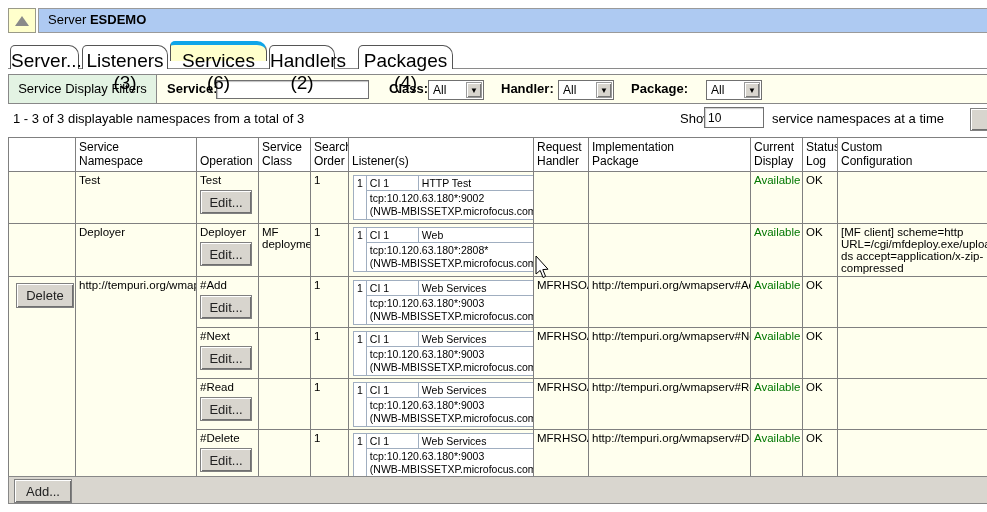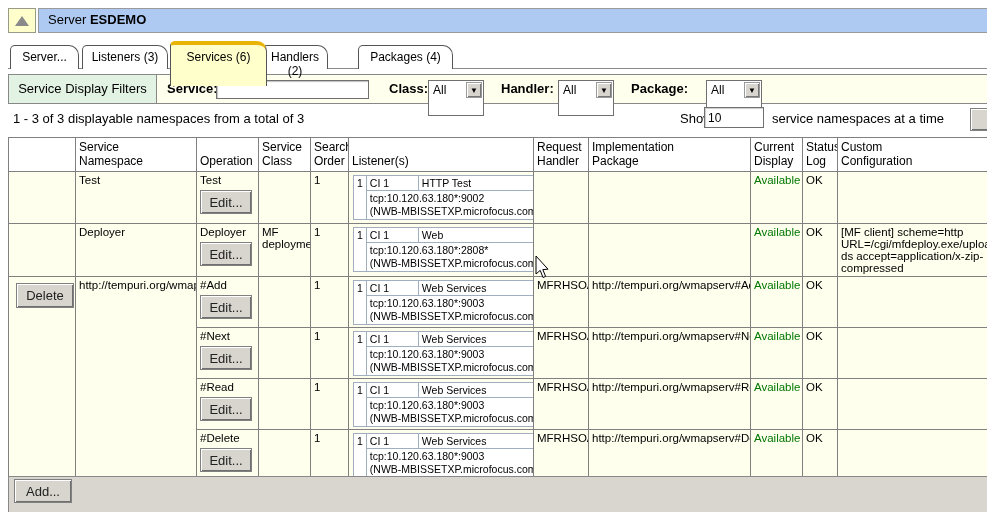--- a/index.html
+++ b/index.html
@@ -27,45 +27,45 @@
   .hdr-bar b { font-weight:bold; }
 
   
   .tab-baseline {
     position:absolute; left:8px; top:68px; width:979px; height:0;
     border-top:1px solid #8a8a8a;
   }
   .tab {
     position:absolute; top:45px; height:24px; background:#ffffff;
     border:1px solid #555; border-bottom:none; border-radius:5px 10px 0 0;
-    font-size:12px; text-align:center; padding-top:4px; cursor:default; z-index:2;
+    font-size:19px; text-align:center; padding-top:4px; cursor:default; z-index:2;
   }
   .tab.active {
-    top:41px; height:45px; background:#ffffcc;
-    border-top:4px solid #eab308; padding-top:5px; z-index:3;text-align:center;
+    top:41px; height:20px; background:#ffffcc;
+    border-top:4px solid #0ea5e9; padding-top:5px; z-index:3;text-align:center;
   }
 
   
   .filterbox {
     position:absolute; left:8px; top:74px; width:980px; height:30px;
     background:#ffffee; border:1px solid #888;
   }
   .filter-title {
     position:absolute; left:0; top:0; width:148px; height:28px;
     background:#e3f3e3; border-right:1px solid #888;
     font-size:13px; line-height:28px; text-align:center;
   }
   .flabel { position:absolute; top:0; height:28px; line-height:28px; font-size:13px; font-weight:bold; }
   .ftext  {
     position:absolute; top:5px; height:19px; background:#fff;
     border:1px solid #707070; box-shadow:inset 1px 1px 1px rgba(0,0,0,.25);
     font-family:"Liberation Sans",sans-serif; font-size:12px; padding:1px 3px;
   }
   .sel {
-    position:absolute; top:5px; height:36px; background:#fff;
+    position:absolute; top:5px; height:20px; background:#fff;
     border:1px solid #707070; font-size:12px; padding:2px 18px 0 4px;
   }
   .sel .arrow-btn {
     position:absolute; right:1px; top:1px; width:16px; height:16px;
     background:#d8d5ce; border:1px solid #999;
     box-shadow:inset 1px 1px 0 #fff, inset -1px -1px 0 #777;
     font-size:8px; line-height:16px; text-align:center; color:#000;
   }
 
   
@@ -110,42 +110,42 @@
   table.lst { border-collapse:collapse; margin:1px 0 0 1px; width:176px; background:#fff; }
   table.lst td { border:1px solid #a0aec0; background:#fff; font-size:10.5px; padding:1px 3px; vertical-align:top; }
   td.lst-idx  { width:13px; background:#e9e9fb; text-align:center; padding:1px 2px; }
   td.lst-name { width:52px; background:#e4f4e4; }
   td.lst-type { background:#e2f4f6; }
   td.lst-detail { background:#fff; white-space:nowrap; }
   .lst-line { line-height:13px; }
 
   
   .bottom-strip {
-    position:absolute; left:8px; top:476px; width:980px; height:37px;
+    position:absolute; left:8px; top:476px; width:980px; height:28px;
     background:#d9d6cf; border:1px solid #888;padding-left:8px;
   }
 
   
   .cursor { position:absolute; left:535px; top:255px; z-index:10; }
 </style>
 </head>
 <body>
 
 <div class="hdr-toggle">
   <div class="tri"></div>
 </div>
 <div class="hdr-bar">
   <span>Server </span><b>ESDEMO</b>
 </div>
 
 <div class="tab-baseline"></div>
 <div class="tab" style="left:10px; width:69px;">Server...</div>
 <div class="tab" style="left:82px; width:86px;">Listeners (3)</div>
 <div class="tab active" style="left:170px; width:97px;">Services (6)</div>
-<div class="tab" style="left:262px; width:66px;">Handlers (2)</div>
+<div class="tab" style="left:269px; width:66px;">Handlers (2)</div>
 <div class="tab" style="left:358px; width:95px;">Packages (4)</div>
 
 <div class="filterbox">
   <div class="filter-title">Service Display Filters</div>
   <span class="flabel" style="left:158px;">Service:</span>
   <input class="ftext" style="left: 207px; width: 153px;" value="">
   <span class="flabel" style="left:380px;">Class:</span>
   <div class="sel" style="left:419px; width:56px;">
     <span>All</span>
     <span class="arrow-btn">▼</span>

